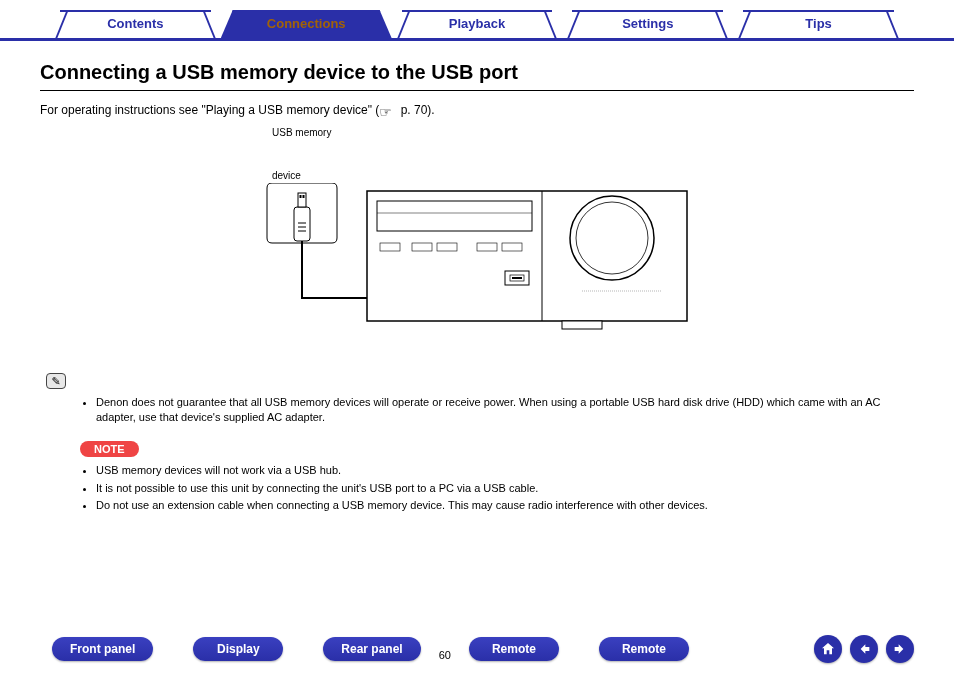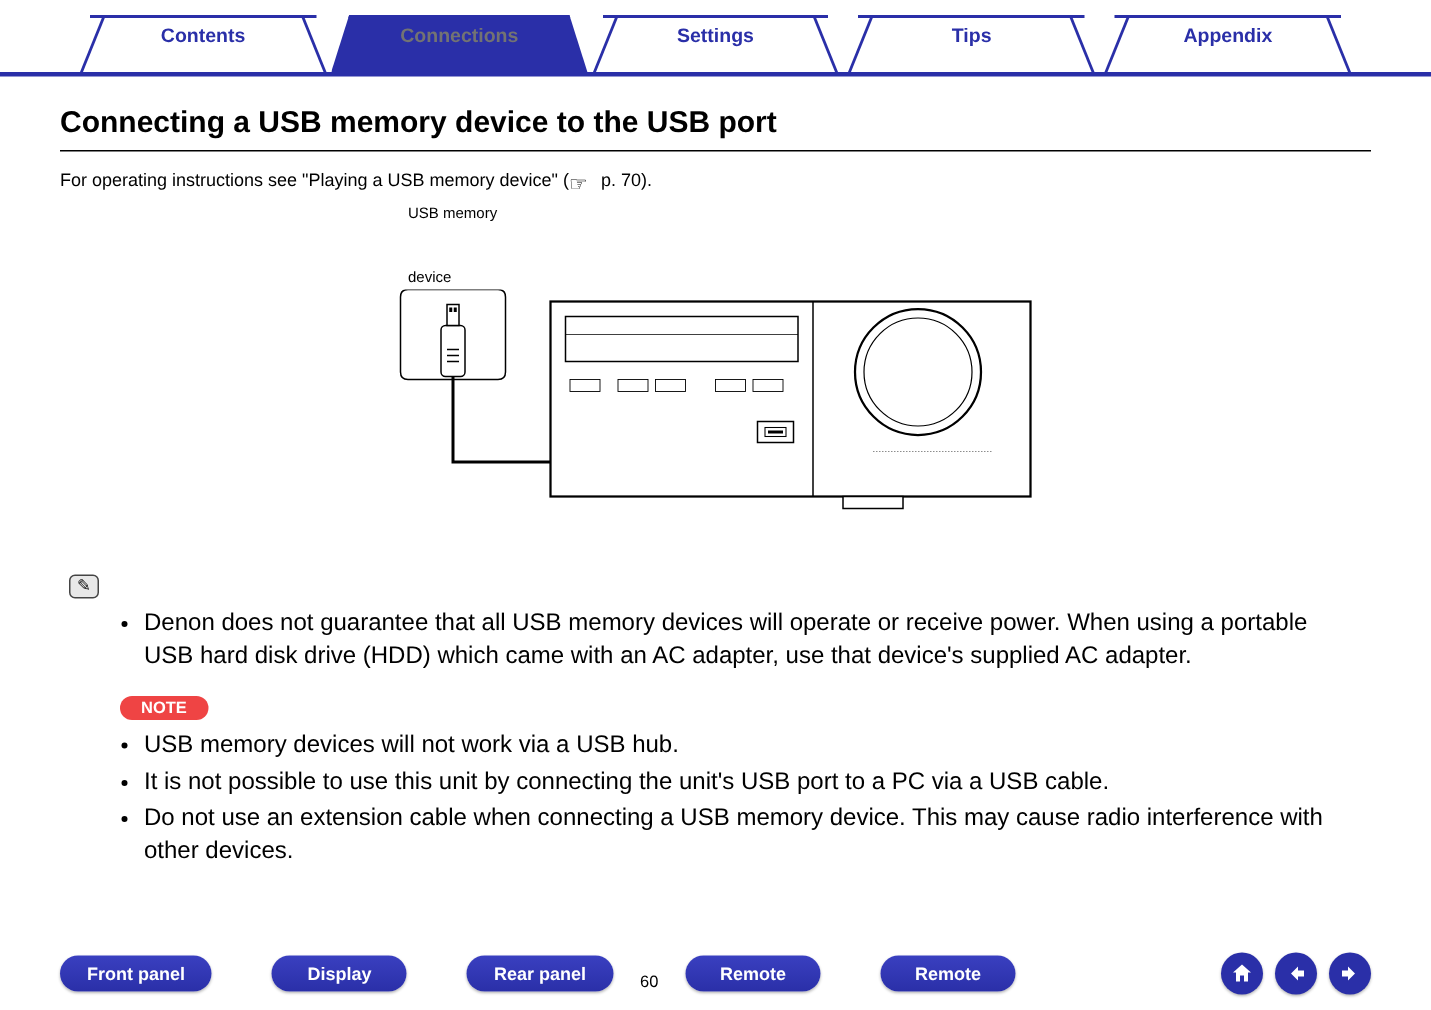--- a/index.html
+++ b/index.html
@@ -15,21 +15,21 @@
 
   
   .topnav {
     display: flex;
     padding: 10px 50px 0 50px;
     gap: 0;
     border-bottom: 3px solid #2a2fa8;
   }
   .topnav .tab {
     flex: 1;
-    height: 38px;
+    height: 28px;
     line-height: 28px;
     text-align: center;
     font-weight: bold;
     font-size: 13px;
     color: #2a2fa8;
     position: relative;
     cursor: pointer;
   }
   .topnav .tab::before,
   .topnav .tab::after {
@@ -42,21 +42,21 @@
   }
   .topnav .tab .tab-body {
     position: absolute;
     inset: 0;
     border-top: 2px solid #2a2fa8;
     clip-path: polygon(12px 0, calc(100% - 12px) 0, 100% 100%, 0 100%);
   }
   .topnav .tab.active .tab-body {
     background: #2a2fa8;
   }
-  .topnav .tab.active { color: #737373; }
+  .topnav .tab.active { color: #a16207; }
   .topnav .tab .tab-label { position: relative; z-index: 2; }
   .topnav .tab .diag-left,
   .topnav .tab .diag-right {
     position: absolute; top: 0; height: 100%; width: 14px;
   }
   .topnav .tab .diag-left { left: -1px; border-right: 2px solid #2a2fa8; transform: skewX(-22deg); }
   .topnav .tab .diag-right { right: -1px; border-left: 2px solid #2a2fa8; transform: skewX(22deg); }
   .topnav .tab .top-line { position: absolute; top: 0; left: 10px; right: 10px; border-top: 2px solid #2a2fa8; }
 
   
@@ -108,42 +108,42 @@
     border-radius: 4px;
     background: #e8e8e8;
     text-align: center;
     font-size: 11px;
     line-height: 14px;
     margin-left: 6px;
   }
   .pencil-badge::before { content: "✎"; }
   ul.notes {
     list-style: disc;
-    font-size: 16px;
+    font-size: 11px;
     margin: 6px 0 14px 56px;
     padding-right: 20px;
   }
   ul.notes li { margin-bottom: 3px; line-height: 1.35; }
 
   .note-heading {
     display: inline-block;
     background: #ef4444;
     color: #fff;
     font-weight: bold;
     font-size: 11px;
     padding: 2px 14px;
     border-radius: 10px;
     margin-left: 40px;
   }
 
   
   .bottom {
     position: absolute;
     bottom: 10px;
-    left: 0; right: 0;
+    left: 12px; right: 0;
     padding: 0 40px;
     display: flex;
     align-items: center;
   }
   .pill {
     background: linear-gradient(#3a40c0, #2a2fa8);
     color: #fff;
     font-weight: bold;
     font-size: 12px;
     padding: 5px 18px;
@@ -184,29 +184,29 @@
   <div class="tab">
     <span class="diag-left"></span><span class="top-line"></span><span class="diag-right"></span>
     <span class="tab-label">Contents</span>
   </div>
   <div class="tab active">
     <span class="tab-body"></span>
     <span class="tab-label">Connections</span>
   </div>
   <div class="tab">
     <span class="diag-left"></span><span class="top-line"></span><span class="diag-right"></span>
+    <span class="tab-label">Playback</span>
+  </div>
+  <div class="tab">
+    <span class="diag-left"></span><span class="top-line"></span><span class="diag-right"></span>
     <span class="tab-label">Settings</span>
   </div>
   <div class="tab">
     <span class="diag-left"></span><span class="top-line"></span><span class="diag-right"></span>
     <span class="tab-label">Tips</span>
-  </div>
-  <div class="tab">
-    <span class="diag-left"></span><span class="top-line"></span><span class="diag-right"></span>
-    <span class="tab-label">Appendix</span>
   </div>
 </div>
 
 <div class="content">
   <h1>Connecting a USB memory device to the USB port</h1>
 
   <p class="lead">
     <span>For operating instructions see "Playing a USB memory device"  (</span><span class="hand-icon"></span><span> p. 70</span><span>).</span>
   </p>
 

